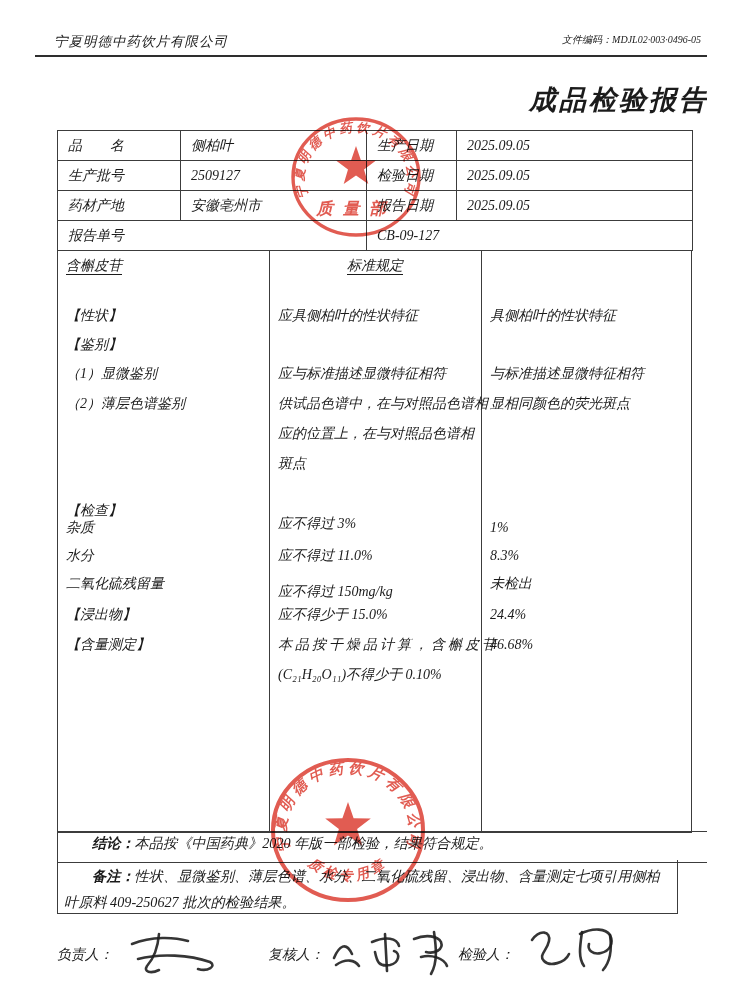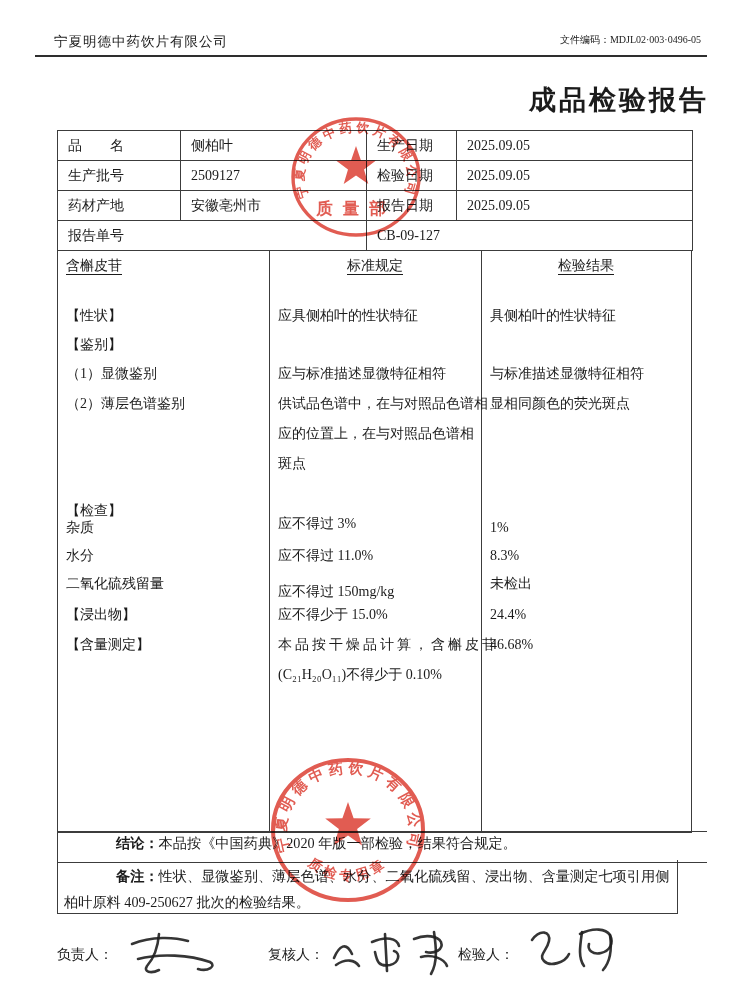--- a/index.html
+++ b/index.html
@@ -1,18 +1,18 @@
 <!DOCTYPE html>
 <html><head>
 <meta charset="utf-8">
 <title>成品检验报告单</title>
 <style>
   html,body{margin:0;padding:0;background:#fff;}
   .page{position:relative;width:707px;height:1000px;background:#ffffff;
-        font-family:"Liberation Serif","DejaVu Serif",serif;color:#1b1b1b;overflow:hidden;}
+        font-family:"Liberation Serif","DejaVu Serif",serif;color:#1b1b1b;overflow:hidden;font-style:italic;}
   .abs{position:absolute;}
   .hdr-company{left:54px;top:33px;font-size:13.5px;letter-spacing:1px;}
   .hdr-code{right:6px;top:33px;font-size:10px;}
   .hdr-rule{left:35px;top:55px;width:700px;height:0;border-top:2px solid #2e2e2e;}
   .title{left:0;top:82px;width:739px;text-align:right;font-size:27px;font-weight:bold;letter-spacing:3px;}
   
   table.info{position:absolute;left:57px;top:130px;width:635px;border-collapse:collapse;table-layout:fixed;}
   table.info td{border:1px solid #3c3c3c;height:29px;font-size:14px;padding:0 0 0 10px;vertical-align:middle;}
   
   .spec{left:57px;top:250px;width:633px;height:581px;border:1px solid #3c3c3c;}
@@ -21,21 +21,21 @@
   .colhead{text-decoration:underline;text-underline-offset:4px;}
   .c2h{left:211px;width:212px;text-align:center;}
   .c3h{left:423px;width:210px;text-align:center;}
   .sp3{letter-spacing:3px;}
   
   .concl{left:57px;top:831px;width:617px;height:28px;border:1px solid #3c3c3c;
          font-size:14.2px;padding:2px 0 0 34px;}
   .remark{left:57px;top:860px;width:619px;height:53px;border:1px solid #3c3c3c;border-top:0;
           font-size:14.2px;}
   .remark p{margin:3px 6px 0 6px;text-indent:28px;line-height:26px;}
-  .bold{font-weight:bold;margin-left:24px;}
+  .bold{font-weight:bold;}
   
   .sig-label{font-size:14px;top:946px;}
   .sig{stroke:#1f1f1f;stroke-width:2.6;fill:none;stroke-linecap:round;stroke-linejoin:round;opacity:.9;}
   
   .stamp{mix-blend-mode:multiply;opacity:.87;}
   .stamp text{fill:#dd4338;font-family:"Liberation Serif",serif;font-weight:bold;}
 </style>
 </head>
 <body>
 
@@ -78,21 +78,20 @@
     </tr>
   </tbody>
     </table>
 
   <div class="abs spec">
     <div class="vline" style="left:211px"></div>
     <div class="vline" style="left:423px"></div>
 
     <div class="l colhead" style="left:8px;top:6px">含槲皮苷</div>
     <div class="l colhead c2h" style="top:6px">标准规定</div>
-    <div class="l colhead c3h" style="top:6px">检验结果</div>
 
     <div class="l" style="left:8px;top:56px">【性状】</div>
     <div class="l" style="left:8px;top:85px">【鉴别】</div>
     <div class="l" style="left:8px;top:114px">（1）显微鉴别</div>
     <div class="l" style="left:8px;top:144px">（2）薄层色谱鉴别</div>
     <div class="l" style="left:8px;top:251px">【检查】</div>
     <div class="l" style="left:8px;top:268px">杂质</div>
     <div class="l" style="left:8px;top:296px">水分</div>
     <div class="l" style="left:8px;top:324px">二氧化硫残留量</div>
     <div class="l" style="left:8px;top:355px">【浸出物】</div>

